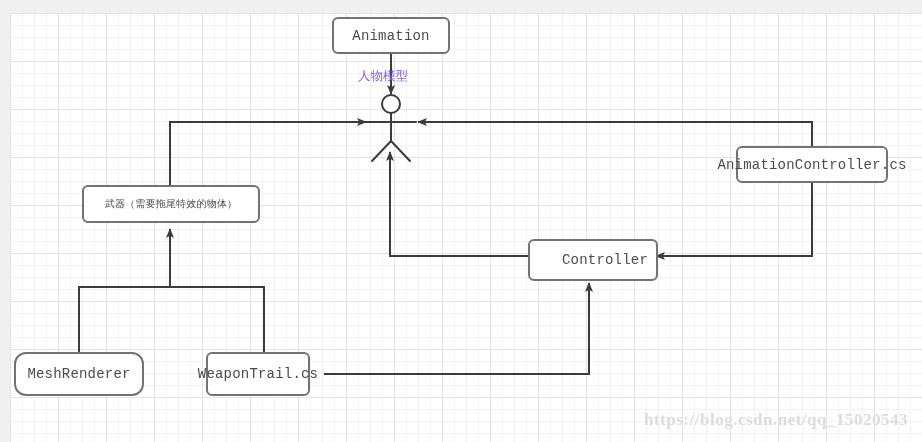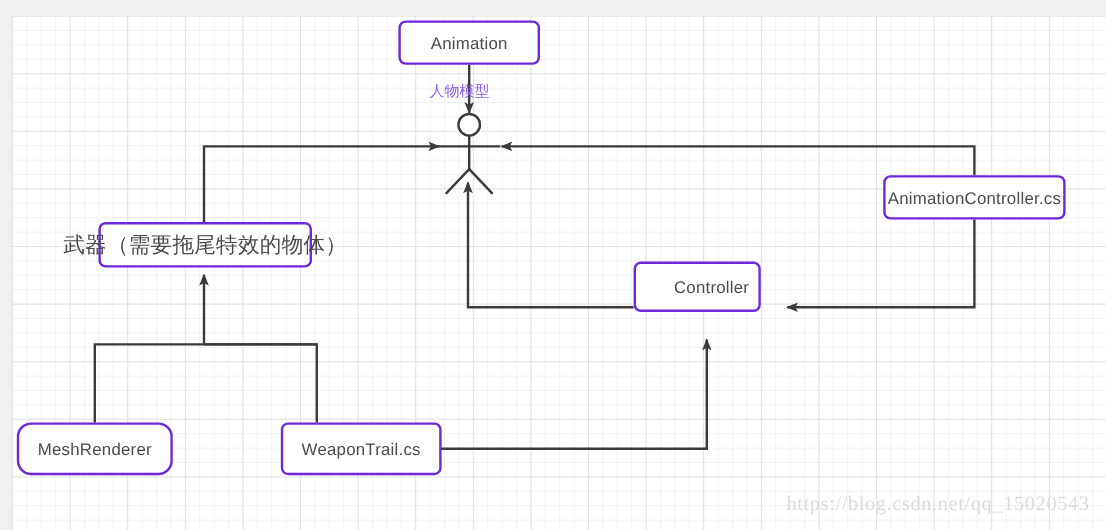--- a/index.html
+++ b/index.html
@@ -34,52 +34,54 @@
   #svg-layer {
     position: absolute;
     left: 0;
     top: 0;
     width: 922px;
     height: 442px;
   }
   .node {
     position: absolute;
     box-sizing: border-box;
-    border: 2px solid #6d28d9;
+    border: 2px solid #737373;
     border-radius: 6px;
     background: #ffffff;
     color: #4a4a4a;
     display: flex;
     align-items: center;
     justify-content: center;
     font-size: 14px;
     letter-spacing: .2px;
     z-index: 5;
     white-space: nowrap;
+    font-family: Liberation Mono, monospace;
   }
-  .node.cjk { font-size: 18px; }
+  .node.cjk { font-size: 10px; }
   .edge-label {
     position: absolute;
     color: #8b5cf6;
     font-size: 12.5px;
     z-index: 6;
     background: transparent;
     white-space: nowrap;
   }
   .watermark {
     position: absolute;
     right: 14px;
     bottom: 12px;
     color: #dcdcdc;
     font-family: "Liberation Serif", serif;
     font-size: 17px;
     letter-spacing: .5px;
     z-index: 7;
     white-space: nowrap;
     user-select: none;
+    font-weight: bold;
   }
 </style>
 </head>
 <body>
 
 <div id="stage">
 
   <div id="canvas"></div>
 
   <svg id="svg-layer" viewBox="0 0 922 442" xmlns="http://www.w3.org/2000/svg">
@@ -122,25 +124,25 @@
   </div>
 
   <div class="node cjk" style="left:82px; top:185px; width:178px; height:38px;">
     <span>武器（需要拖尾特效的物体）</span>
   </div>
 
   <div class="node" style="left:14px; top:352px; width:130px; height:44px;border-radius:12px;">
     <span>MeshRenderer</span>
   </div>
 
-  <div class="node" style="left:206px; top:352px; width:134px; height:44px;margin-left:28px;">
+  <div class="node" style="left:206px; top:352px; width:104px; height:44px;">
     <span>WeaponTrail.cs</span>
   </div>
 
-  <div class="node" style="left:528px; top:218px; width:106px; height:42px;padding-left:24px;">
+  <div class="node" style="left:528px; top:239px; width:130px; height:42px;padding-left:24px;">
     <span>Controller</span>
   </div>
 
   <div class="node" style="left:736px; top:146px; width:152px; height:37px;text-align:right;">
     <span>AnimationController.cs</span>
   </div>
 
   <div class="edge-label" style="left:358px; top:68px;">人物模型</div>
 
   <div class="watermark">https://blog.csdn.net/qq_15020543</div>

